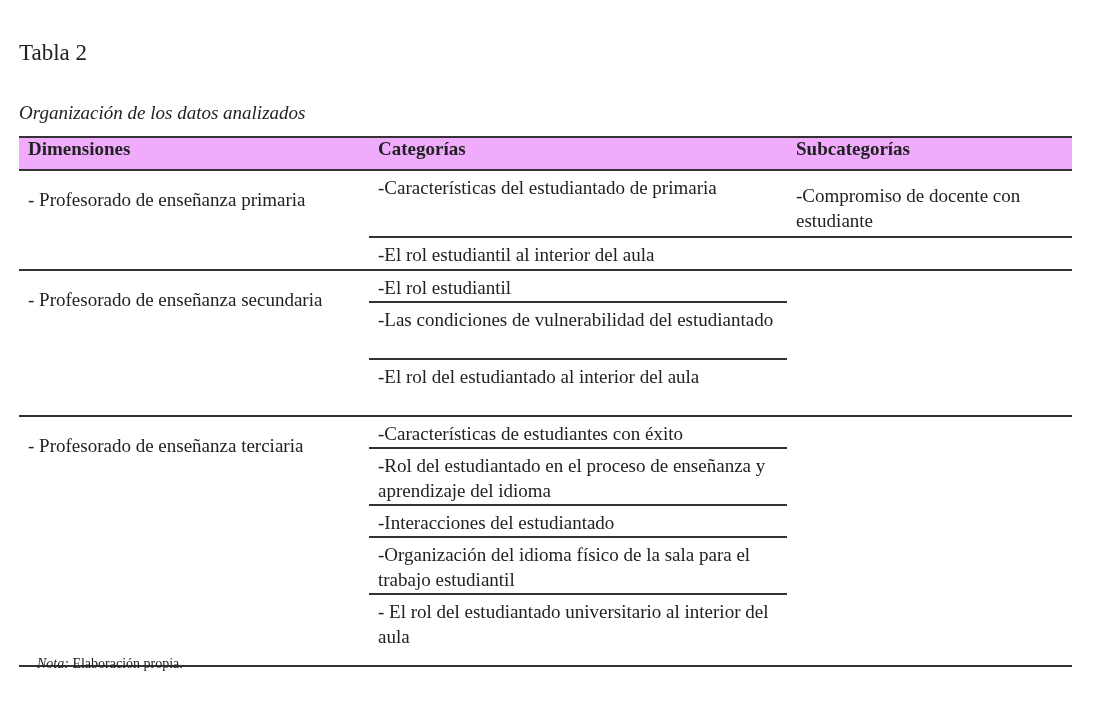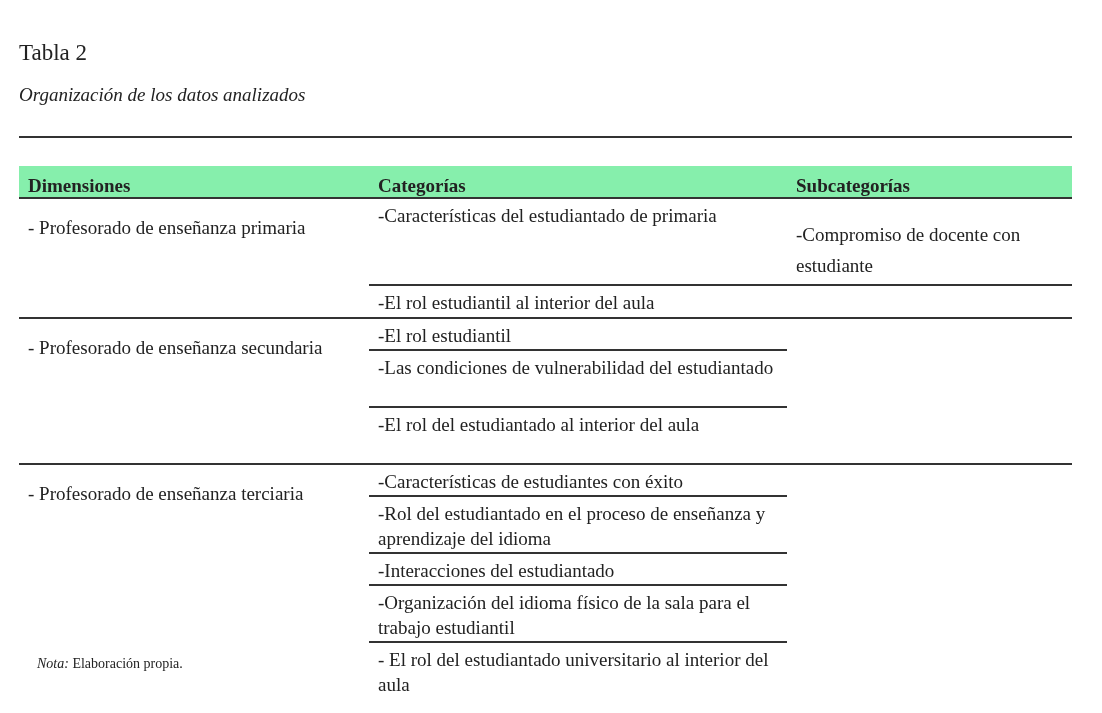--- a/index.html
+++ b/index.html
@@ -1,32 +1,32 @@
 <!DOCTYPE html>
 <html><head>
 <meta charset="utf-8">
 <style>
   html,body{margin:0;padding:0;background:#fff;}
   body{width:1102px;height:713px;position:relative;font-family:"Liberation Serif","DejaVu Serif",serif;color:#222;font-size:19px;}
   .title{position:absolute;left:19px;top:40px;font-size:23px;}
-  .subtitle{position:absolute;left:19px;top:84px;font-style:italic;font-size:19px;}
+  .subtitle{position:absolute;left:19px;top:102px;font-style:italic;font-size:19px;}
   .tbl{position:absolute;left:19px;top:136px;width:1053px;border-top:2px solid #333;border-bottom:2px solid #333;}
-  .hdr{display:flex;background:#86efac;border-bottom:2px solid #333;height:31px;align-items:flex-end;margin-top:28px;}
+  .hdr{display:flex;background:#f0abfc;border-bottom:2px solid #333;height:31px;align-items:flex-start;}
   .hdr div{font-weight:bold;padding-left:9px;box-sizing:border-box;font-size:19px;}
   .c1{width:350px;}
   .c2{width:418px;}
   .c3{width:285px;}
   .group{display:flex;border-bottom:2px solid #333;}
   .group:last-child{border-bottom:none;}
   .g1{width:350px;padding:16px 9px 0 9px;box-sizing:border-box;line-height:25px;}
   .g2{width:418px;}
   .g3{width:285px;}
   .cat{padding:4px 9px 19px 9px;line-height:25px;border-bottom:2px solid #333;box-sizing:border-box;}
   .cat:last-child{border-bottom:none;}
-  .sub{padding:20px 9px 3px 9px;line-height:31px;box-sizing:border-box;}
+  .sub{padding:12px 9px 3px 9px;line-height:25px;box-sizing:border-box;}
   .nota{position:absolute;left:37px;top:656px;font-size:14px;}
   .nota i{font-style:italic;}
 </style>
 </head>
 <body>
 
 <div class="title">Tabla 2</div>
 <div class="subtitle">Organización de los datos analizados</div>
 
 <div class="tbl">

